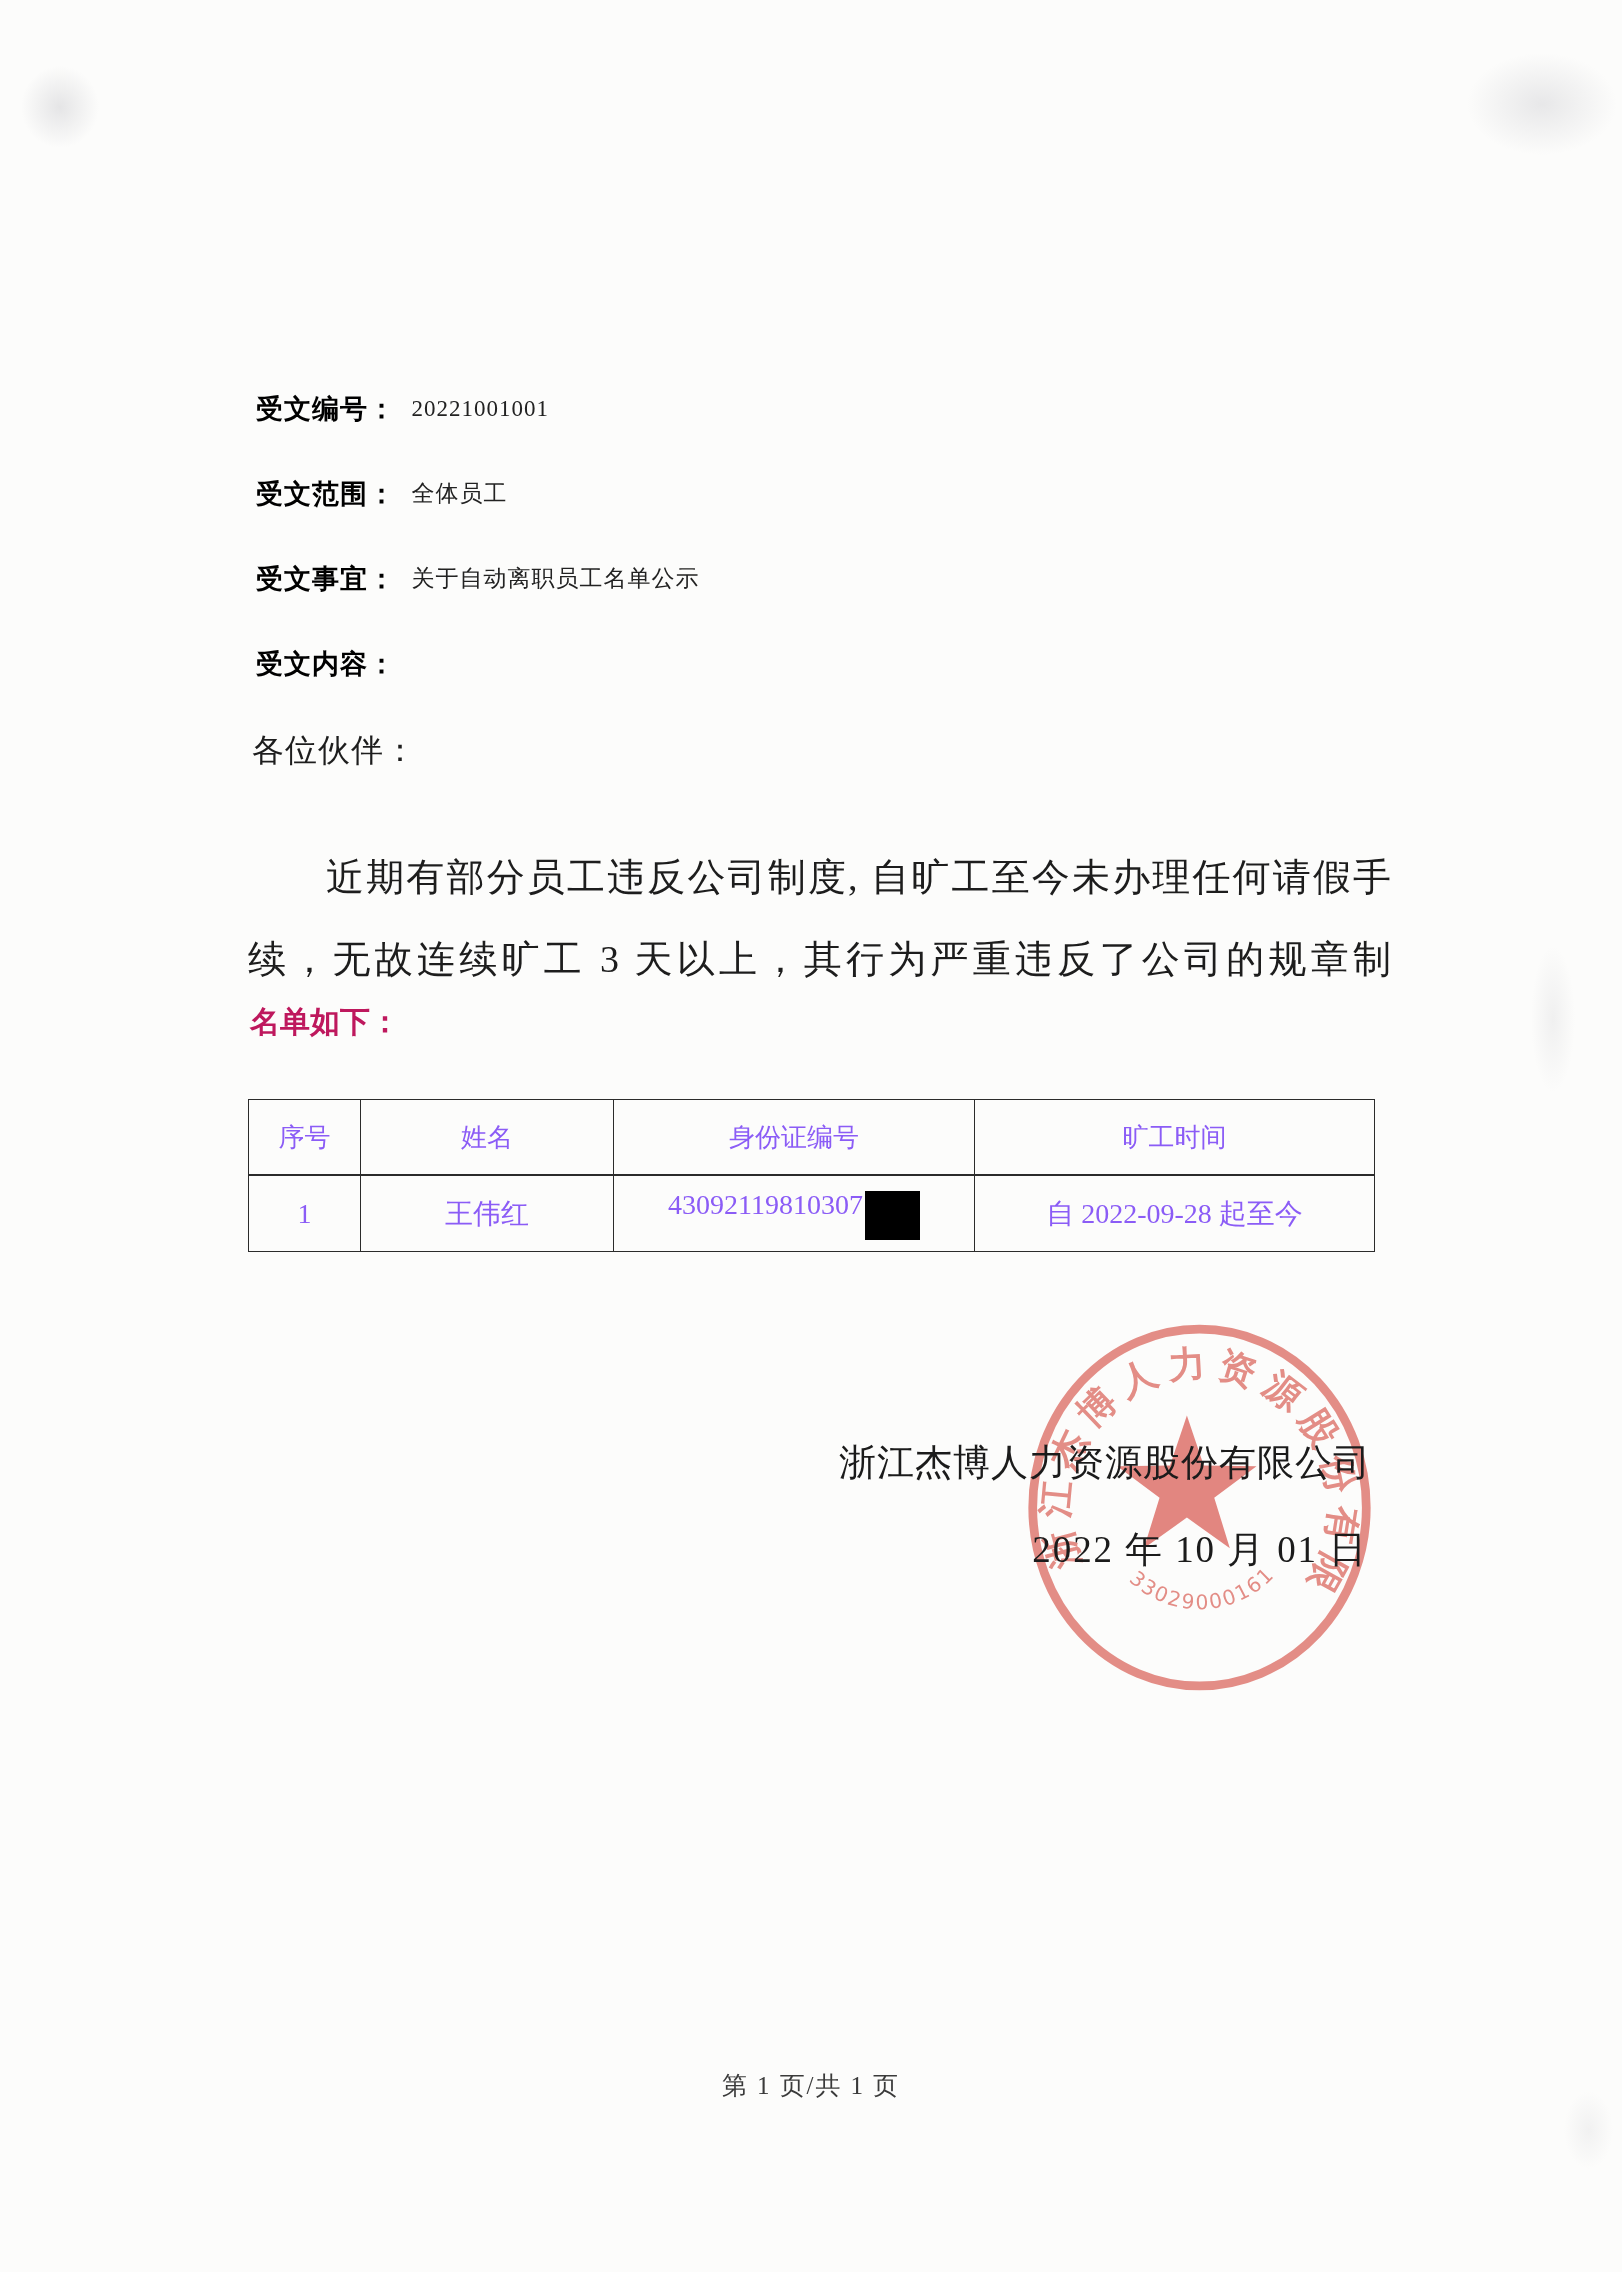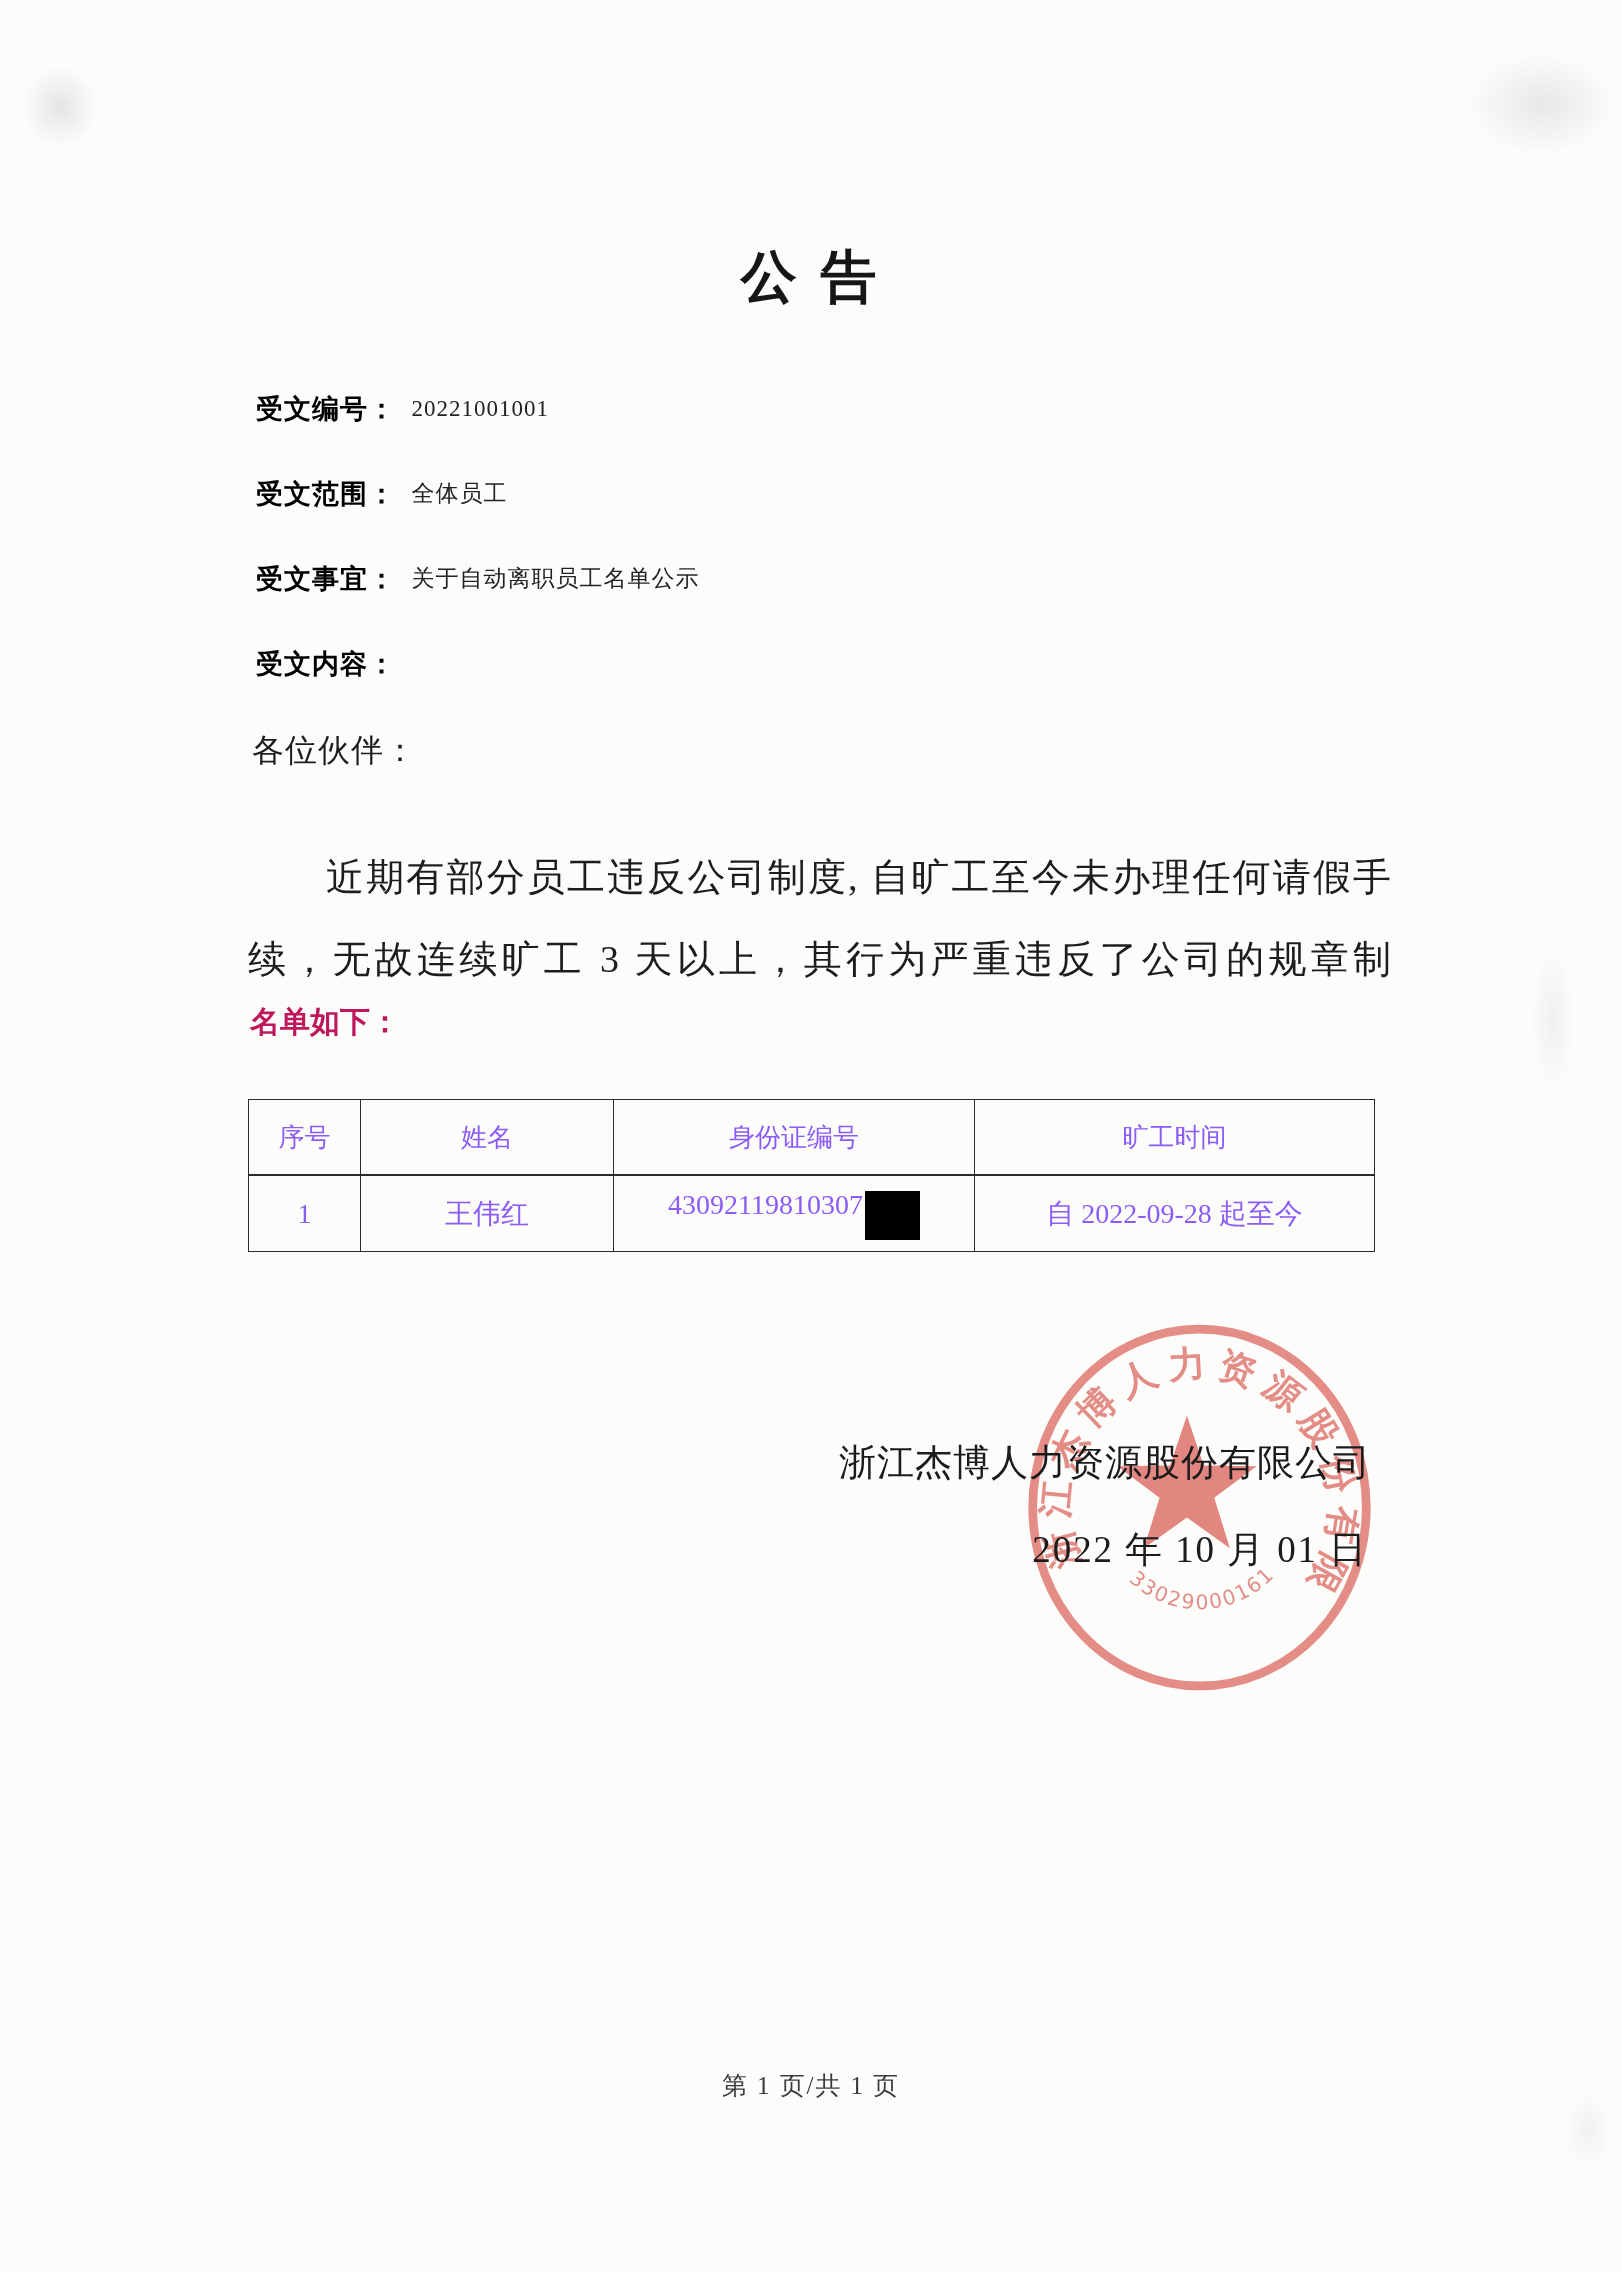--- a/index.html
+++ b/index.html
@@ -87,21 +87,20 @@
 </head>
 <body>
 
 <div class="page">
 
   <div class="artifact a1"></div>
   <div class="artifact a2"></div>
   <div class="artifact a3"></div>
   <div class="artifact a4"></div>
 
-  <h1 class="title">公 告</h1>
 
   <div class="meta">
     <div class="meta-line">
       <span class="meta-label">受文编号：</span>
       <span class="meta-value">20221001001</span>
     </div>
     <div class="meta-line">
       <span class="meta-label">受文范围：</span>
       <span class="meta-value">全体员工</span>
     </div>

